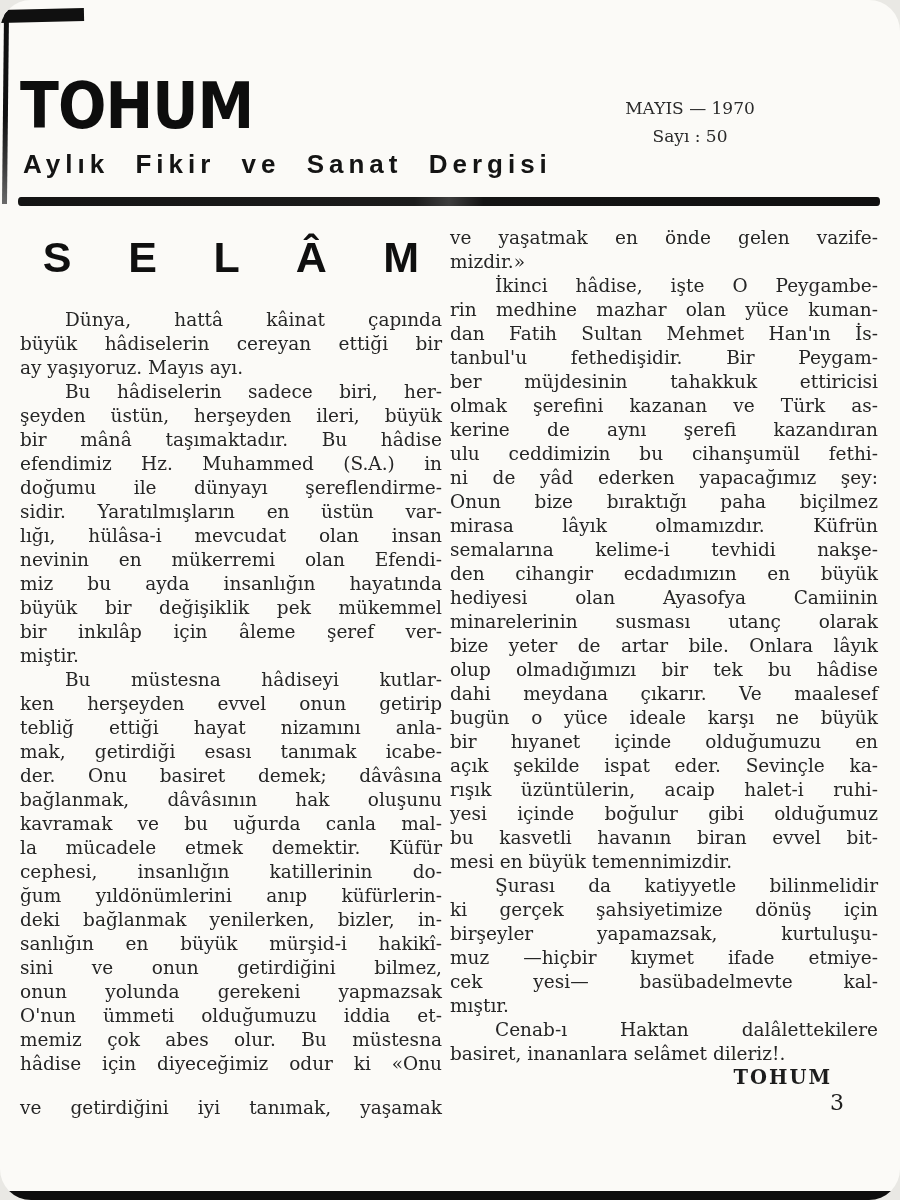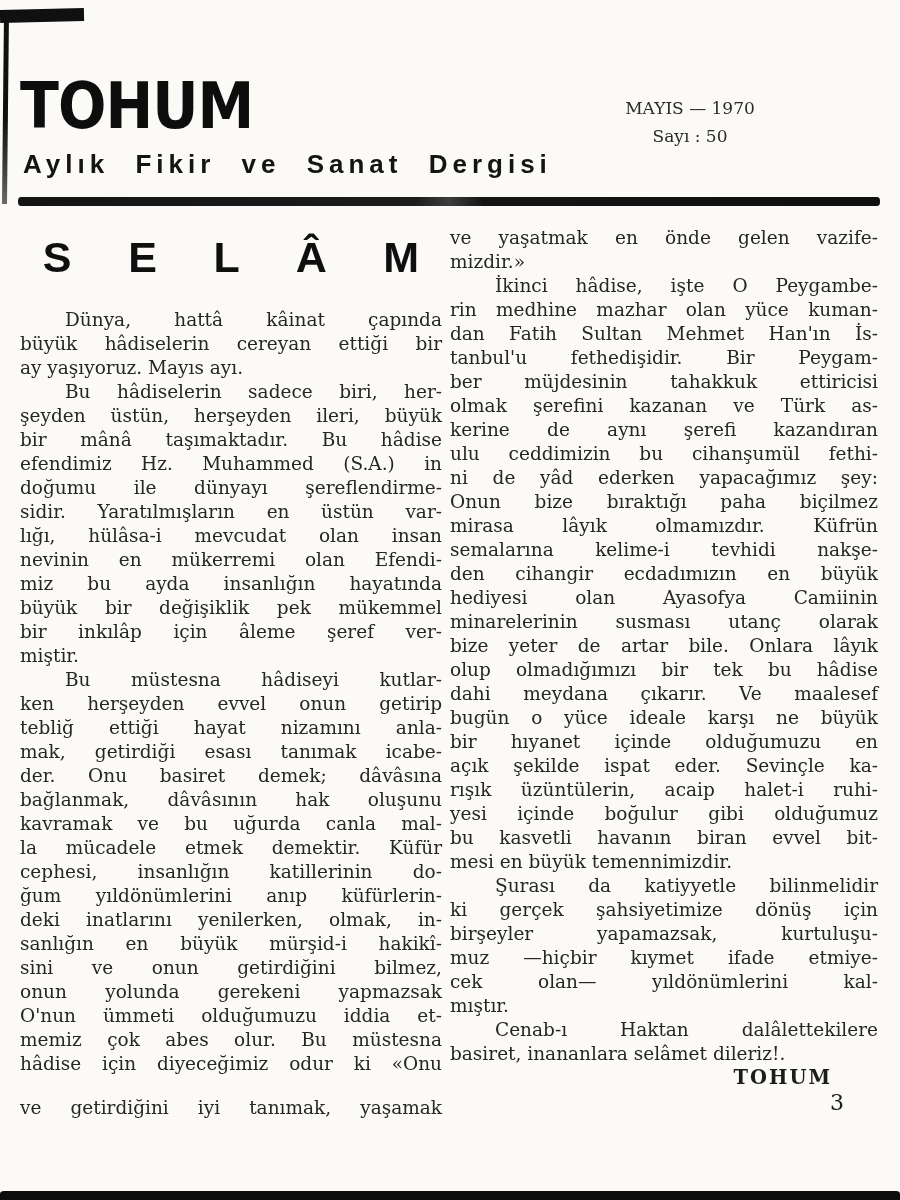--- a/index.html
+++ b/index.html
@@ -7,20 +7,21 @@
   body { font-family: "DejaVu Serif", serif; }
 
   .page {
     position: relative;
     width: 900px;
     height: 1200px;
     background: #fbfaf7;
     overflow: hidden;
     color: #222;
     margin: 0 auto;
+    border-radius: 31px;
   }
 
   
   .corner-h {
     position: absolute; left: 0; top: 9px;
     width: 84px; height: 13px;
     background: #101010;
     transform: rotate(-1.2deg);
   }
   .corner-v {
@@ -168,21 +169,21 @@
           <div class="text-line">Bu müstesna hâdiseyi  kutlar-</div>
           <div class="text-line">ken herşeyden evvel  onun  getirip</div>
           <div class="text-line">tebliğ ettiği hayat  nizamını anla-</div>
           <div class="text-line">mak, getirdiği esası tanımak icabe-</div>
           <div class="text-line">der. Onu basiret demek; dâvâsına</div>
           <div class="text-line">bağlanmak, dâvâsının  hak oluşunu</div>
           <div class="text-line">kavramak ve bu uğurda canla mal-</div>
           <div class="text-line">la mücadele etmek demektir. Küfür</div>
           <div class="text-line">cephesi, insanlığın katillerinin  do-</div>
           <div class="text-line">ğum yıldönümlerini anıp küfürlerin-</div>
-          <div class="text-line">deki inatlarını yenilerken, olmak, in-</div>
+          <div class="text-line">deki bağlanmak yenilerken, bizler, in-</div>
           <div class="text-line">sanlığın en büyük mürşid-i hakikî-</div>
           <div class="text-line">sini ve onun  getirdiğini  bilmez,</div>
           <div class="text-line">onun yolunda gerekeni  yapmazsak</div>
           <div class="text-line">O'nun ümmeti olduğumuzu iddia et-</div>
           <div class="text-line">memiz çok abes olur.  Bu müstesna</div>
           <div class="text-line">hâdise için diyeceğimiz odur ki «Onu</div>
           <div class="text-line">ve getirdiğini iyi tanımak, yaşamak</div>
         </div>
       </div>
   </div>
@@ -218,21 +219,21 @@
           <div class="text-line">rışık üzüntülerin, acaip halet-i ruhi-</div>
           <div class="text-line">yesi içinde boğulur gibi olduğumuz</div>
           <div class="text-line">bu kasvetli havanın biran evvel bit-</div>
           <div class="text-line">mesi en büyük temennimizdir.</div>
         </div>
         <div class="para indent">
           <div class="text-line">Şurası da katiyyetle bilinmelidir</div>
           <div class="text-line">ki gerçek şahsiyetimize dönüş  için</div>
           <div class="text-line">birşeyler  yapamazsak,  kurtuluşu-</div>
           <div class="text-line">muz —hiçbir kıymet ifade etmiye-</div>
-          <div class="text-line">cek  olan—  yıldönümlerini  kal-</div>
+          <div class="text-line">cek  yesi—  basübadelmevte  kal-</div>
           <div class="text-line">mıştır.</div>
         </div>
         <div class="para indent">
           <div class="text-line">Cenab-ı Haktan dalâlettekilere</div>
           <div class="text-line">basiret, inananlara selâmet dileriz!.</div>
         </div>
       </div>
     <div class="signature">TOHUM</div>
   </div>
 

